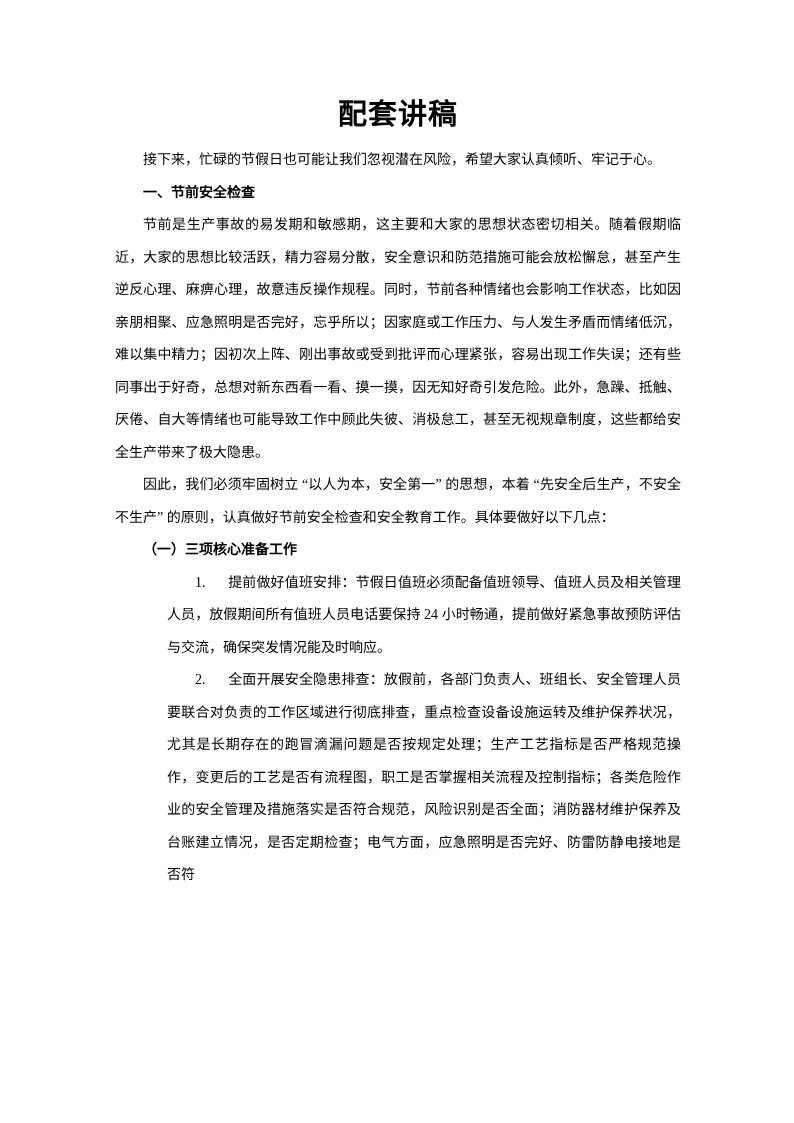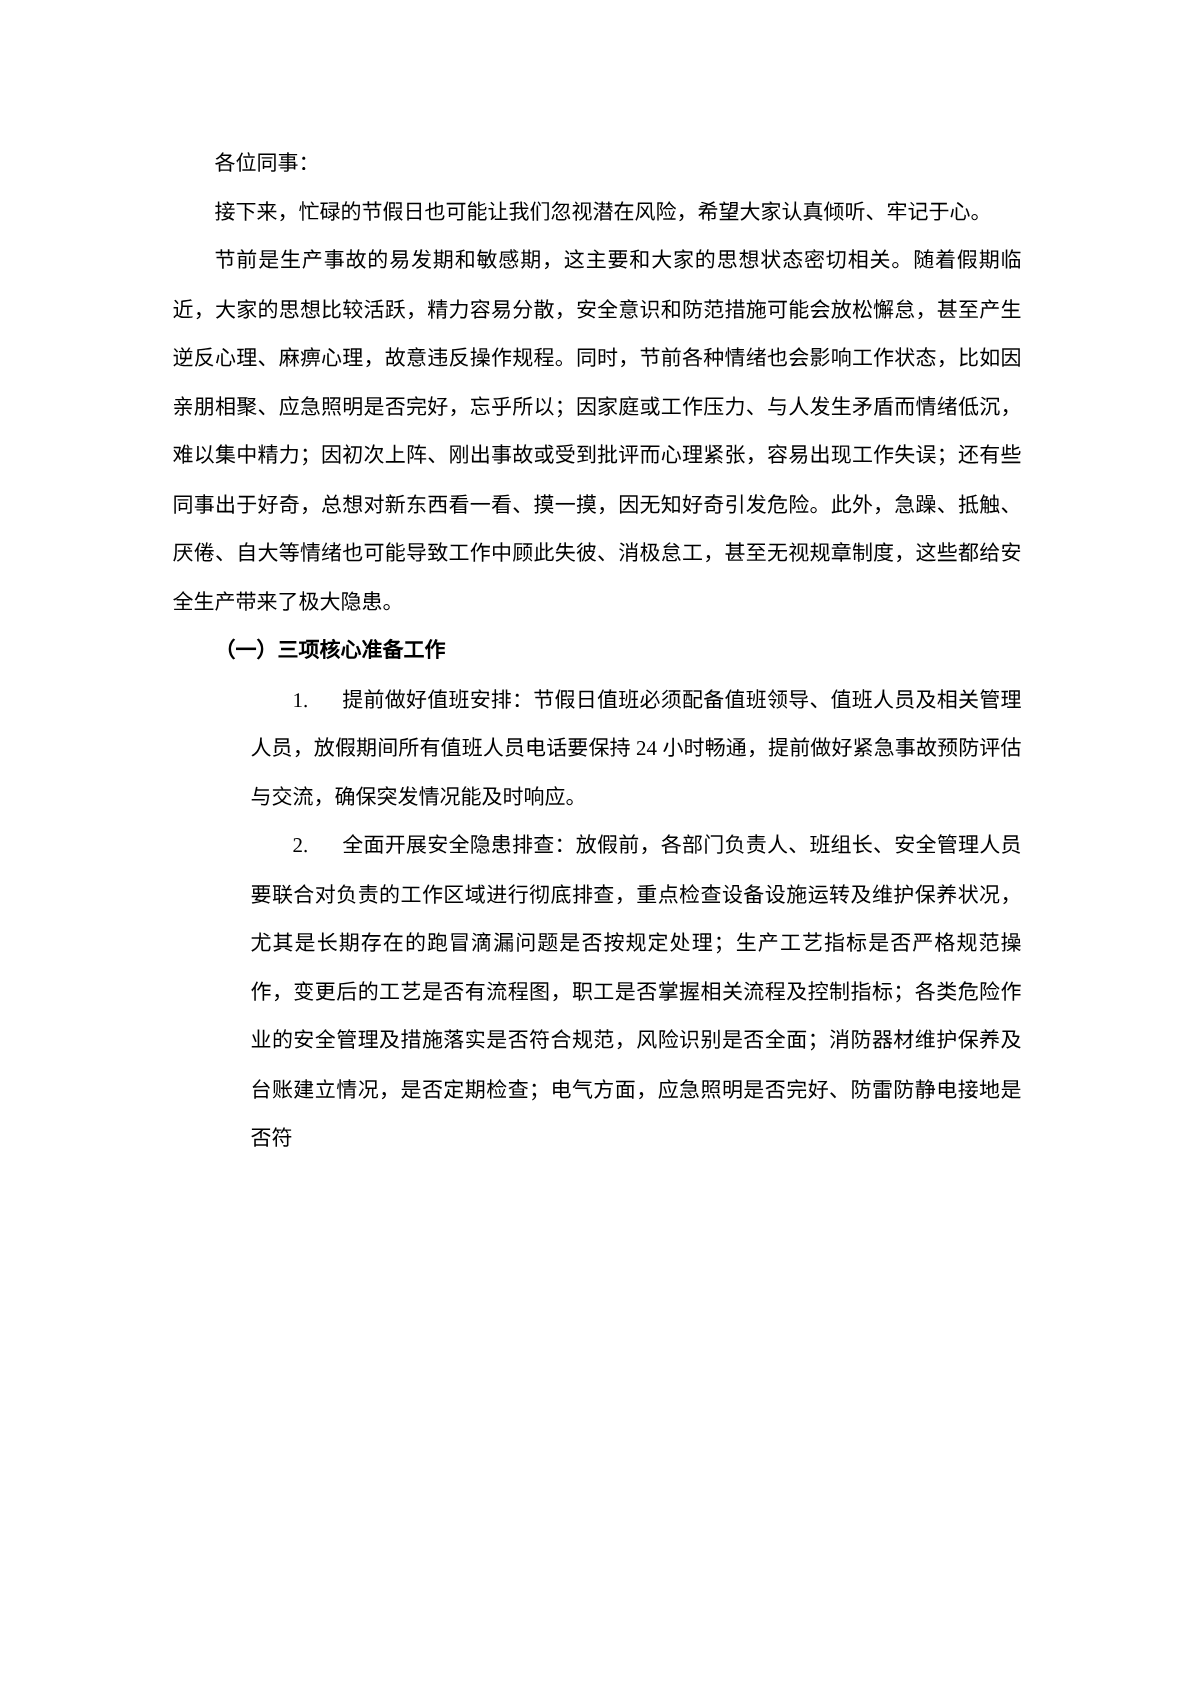--- a/index.html
+++ b/index.html
@@ -58,29 +58,31 @@
     text-indent: 0;
     font-family: "Liberation Serif", "DejaVu Serif", serif;
   }
 </style>
 </head>
 <body>
 
 <div class="page">
   <div class="content">
 
+    <h1 class="title">配套讲稿</h1>
 
-    <p class="para">各位同事：</p>
 
 
     <p class="para">接下来，忙碌的节假日也可能让我们忽视潜在风险，希望大家认真倾听、牢记于心。</p>
 
+    <p class="para heading">一、节前安全检查</p>
 
     <p class="para">节前是生产事故的易发期和敏感期，这主要和大家的思想状态密切相关。随着假期临近，大家的思想比较活跃，精力容易分散，安全意识和防范措施可能会放松懈怠，甚至产生逆反心理、麻痹心理，故意违反操作规程。同时，节前各种情绪也会影响工作状态，比如因亲朋相聚、应急照明是否完好，忘乎所以；因家庭或工作压力、与人发生矛盾而情绪低沉，难以集中精力；因初次上阵、刚出事故或受到批评而心理紧张，容易出现工作失误；还有些同事出于好奇，总想对新东西看一看、摸一摸，因无知好奇引发危险。此外，急躁、抵触、厌倦、自大等情绪也可能导致工作中顾此失彼、消极怠工，甚至无视规章制度，这些都给安全生产带来了极大隐患。</p>
 
+    <p class="para">因此，我们必须牢固树立 “以人为本，安全第一” 的思想，本着 “先安全后生产，不安全不生产” 的原则，认真做好节前安全检查和安全教育工作。具体要做好以下几点：</p>
 
     <p class="para heading">（一）三项核心准备工作</p>
 
     <div class="li">
       <span class="num">1.</span><span>提前做好值班安排：节假日值班必须配备值班领导、值班人员及相关管理人员，放假期间所有值班人员电话要保持 24 小时畅通，提前做好紧急事故预防评估与交流，确保突发情况能及时响应。</span>
     </div>
 
     <div class="li">
       <span class="num">2.</span><span>全面开展安全隐患排查：放假前，各部门负责人、班组长、安全管理人员要联合对负责的工作区域进行彻底排查，重点检查设备设施运转及维护保养状况，尤其是长期存在的跑冒滴漏问题是否按规定处理；生产工艺指标是否严格规范操作，变更后的工艺是否有流程图，职工是否掌握相关流程及控制指标；各类危险作业的安全管理及措施落实是否符合规范，风险识别是否全面；消防器材维护保养及台账建立情况，是否定期检查；电气方面，应急照明是否完好、防雷防静电接地是否符</span>
     </div>

